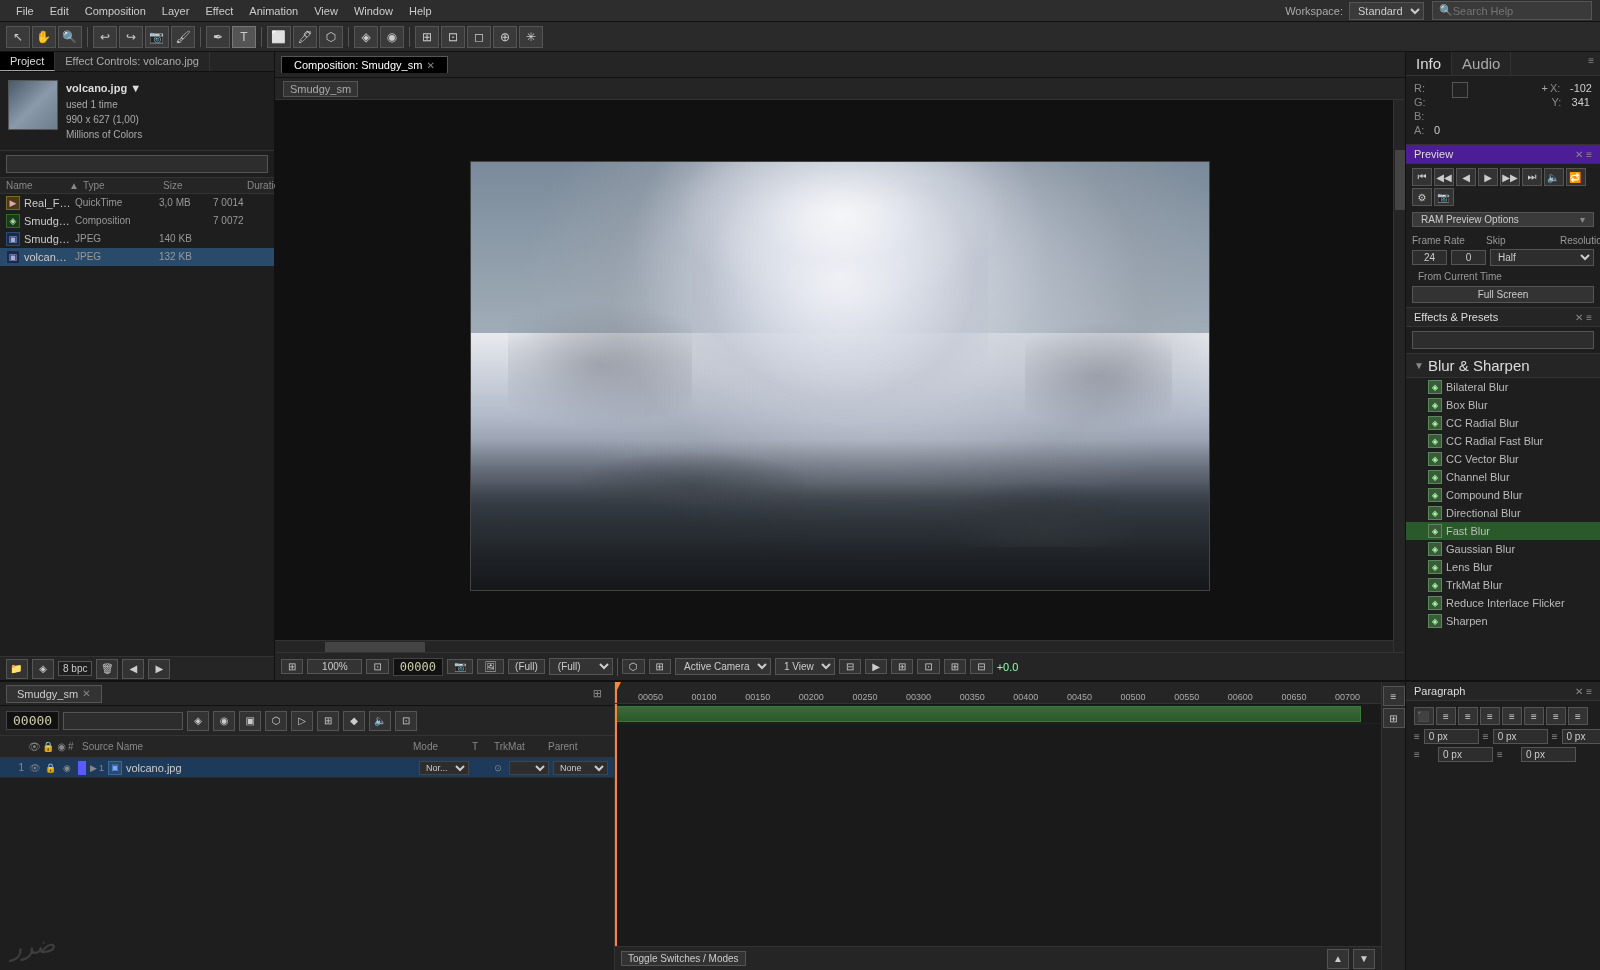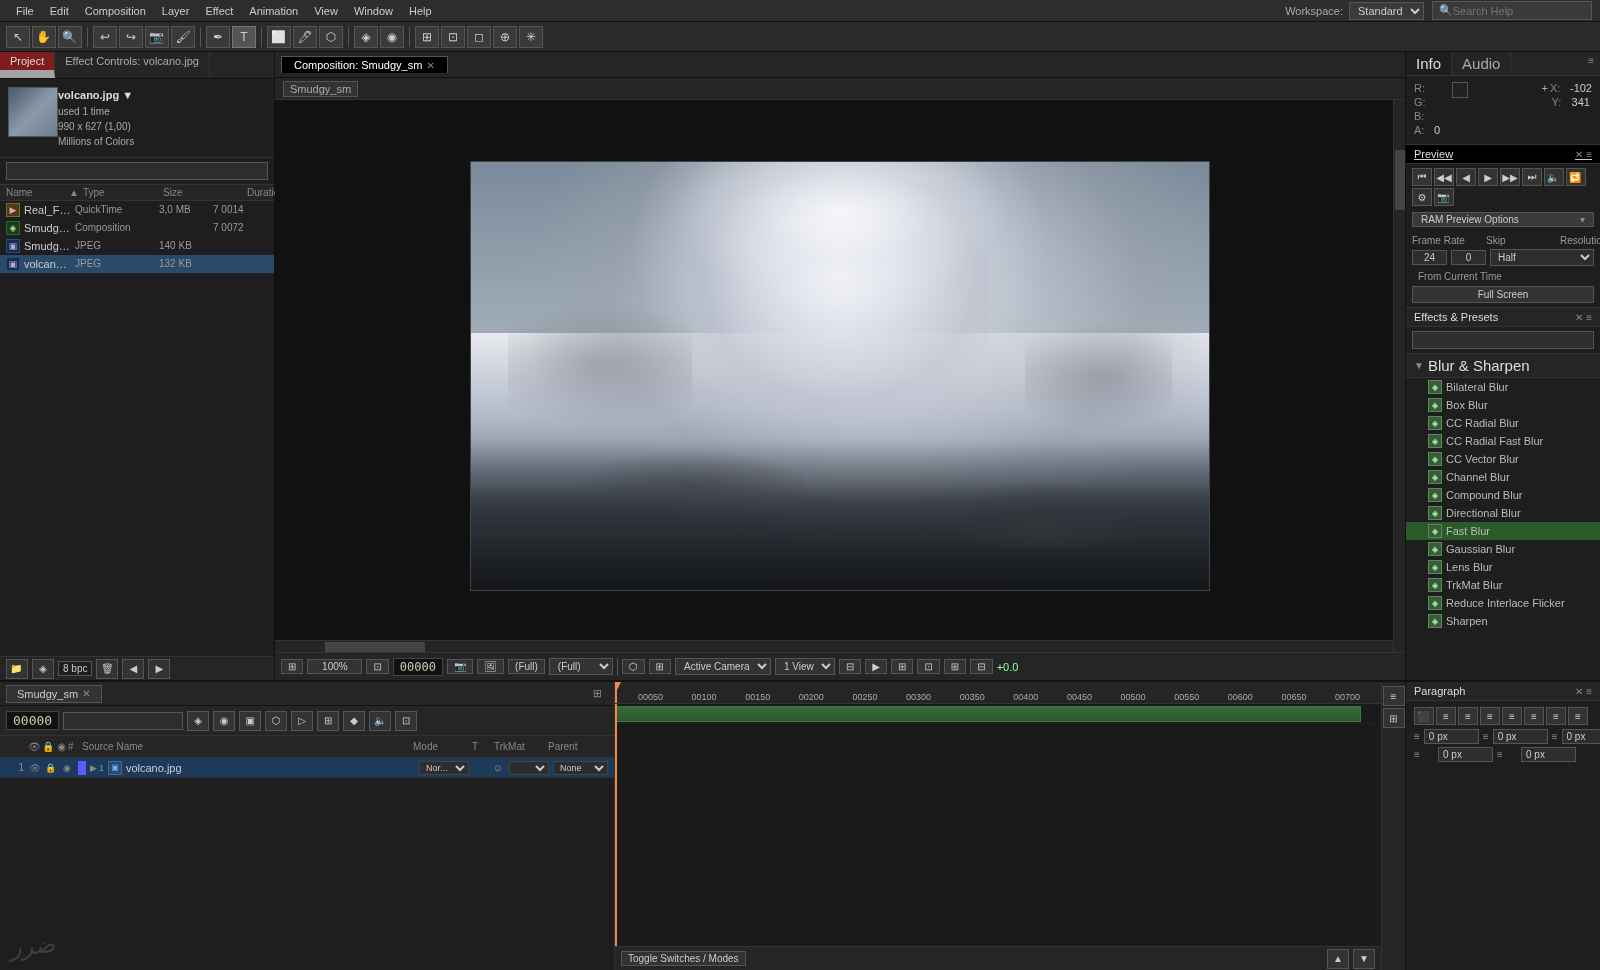--- a/index.html
+++ b/index.html
@@ -19,22 +19,22 @@
     .tool-separator { width: 1px; height: 20px; background: #555; margin: 0 3px; }
     .tool-btn.active { background: #555; border-color: #777; }
 
     
     #main-area { display: flex; flex: 1; overflow: hidden; }
 
     
     #left-panel { width: 275px; background: #1e1e1e; border-right: 1px solid #111; display: flex; flex-direction: column; flex-shrink: 0; }
     #left-panel-tabs { display: flex; background: #252525; border-bottom: 1px solid #111; }
     .panel-tab { padding: 3px 10px; font-size: 11px; cursor: pointer; color: #aaa; border-right: 1px solid #333; }
-    .panel-tab.active { color: #ddd; background: #7f1d1d; border-bottom: 8px solid #a3a3a3; }
-    #project-preview { padding: 8px; display: flex; gap: 0; align-items: flex-start; border-bottom: 1px solid #333; }
+    .panel-tab.active { color: #ddd; background: #000000; border-bottom: 1px solid #a3a3a3; }
+    #project-preview { padding: 8px; display: flex; gap: 8px; align-items: flex-start; border-bottom: 1px solid #333; }
     #preview-thumb { width: 50px; height: 50px; background: #333; border: 1px solid #555; flex-shrink: 0; overflow: hidden; }
     #preview-info { font-size: 10px; color: #aaa; line-height: 1.5; }
     #preview-info .filename { color: #ddd; font-weight: bold; font-size: 11px; }
     #preview-info .usage { color: #aaa; }
     #preview-info .dimensions { color: #aaa; }
     #preview-info .colorspace { color: #aaa; font-size: 10px; }
     #project-search { padding: 4px 6px; border-bottom: 1px solid #333; }
     #project-search input { width: 100%; background: #2d2d2d; border: 1px solid #555; color: #ccc; padding: 2px 6px; font-size: 11px; }
     #project-list-header { display: flex; padding: 2px 6px; background: #252525; border-bottom: 1px solid #333; font-size: 10px; color: #888; }
     #project-list-header .col-name { flex: 1; }
@@ -85,21 +85,21 @@
     #info-audio-tabs { display: flex; background: #252525; border-bottom: 1px solid #333; }
     .rpanel-tab { padding: 3px 10px; font-size: 15px; cursor: pointer; color: #aaa; border-right: 1px solid #333; }
     .rpanel-tab.active { color: #ddd; background: #1e1e1e; }
     #info-content { padding: 6px 8px; border-bottom: 1px solid #333; }
     .info-row { display: flex; align-items: center; margin-bottom: 2px; font-size: 11px; }
     .info-label { width: 20px; color: #888; }
     .info-value { color: #ccc; }
     .color-swatch { width: 16px; height: 16px; background: #222; border: 1px solid #555; flex-shrink: 0; }
 
     #preview-panel { border-bottom: 1px solid #333; }
-    #preview-panel-header { background: #000000; padding: 3px 8px; display: flex; align-items: center; border-bottom: 1px solid #333; text-decoration: underline; }
+    #preview-panel-header { background: #4c1d95; padding: 3px 8px; display: flex; align-items: center; border-bottom: 1px solid #333; }
     .preview-tab { font-size: 11px; color: #ddd; margin-right: 8px; }
     #preview-controls { padding: 4px 6px; display: flex; align-items: center; gap: 2px; flex-wrap: wrap; }
     .prev-btn { background: #333; border: 1px solid #555; color: #ccc; width: 20px; height: 18px; display: flex; align-items: center; justify-content: center; cursor: pointer; font-size: 10px; }
     #preview-options-row { padding: 2px 6px 4px; }
     .preview-option-btn { background: #3a3a3a; border: 1px solid #555; color: #ccc; font-size: 10px; padding: 1px 8px; cursor: pointer; width: 100%; text-align: left; display: flex; align-items: center; justify-content: space-between; }
     .preview-option-btn .arrow { color: #888; }
 
     #preview-settings { padding: 4px 6px; font-size: 10px; }
     .setting-row { display: flex; align-items: center; margin-bottom: 3px; gap: 4px; }
     .setting-label { color: #999; width: 70px; flex-shrink: 0; }

